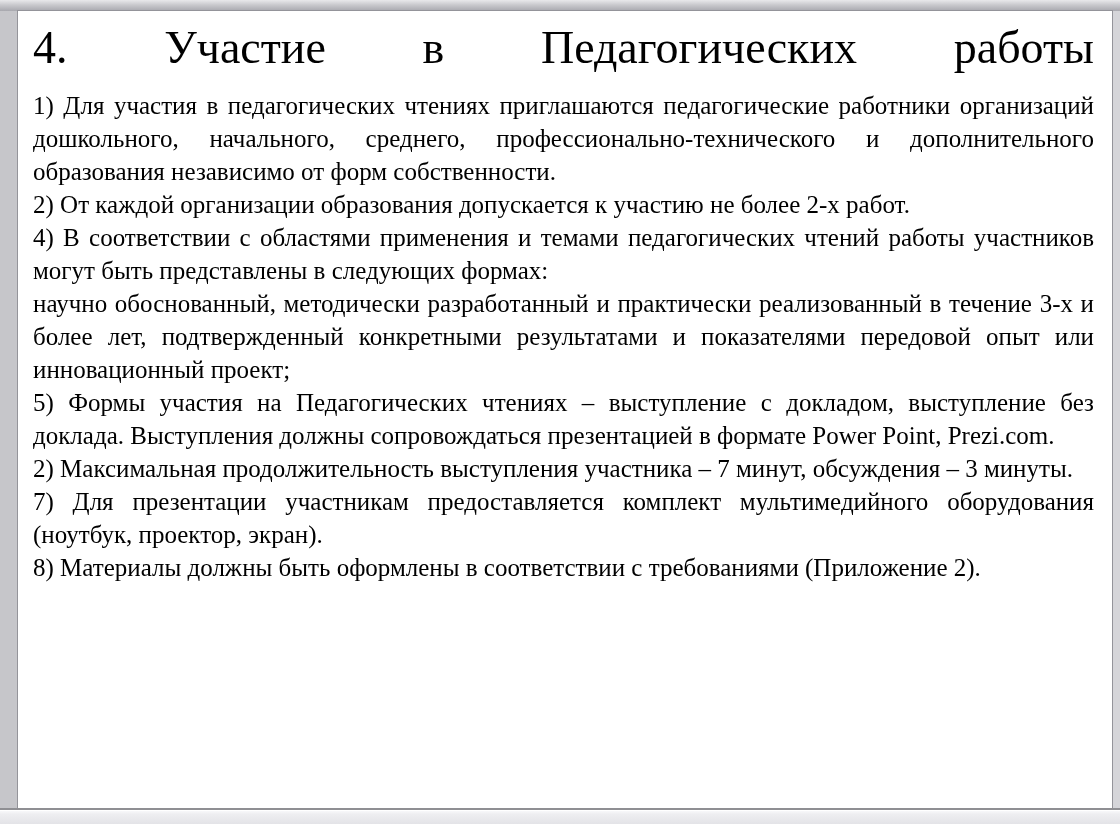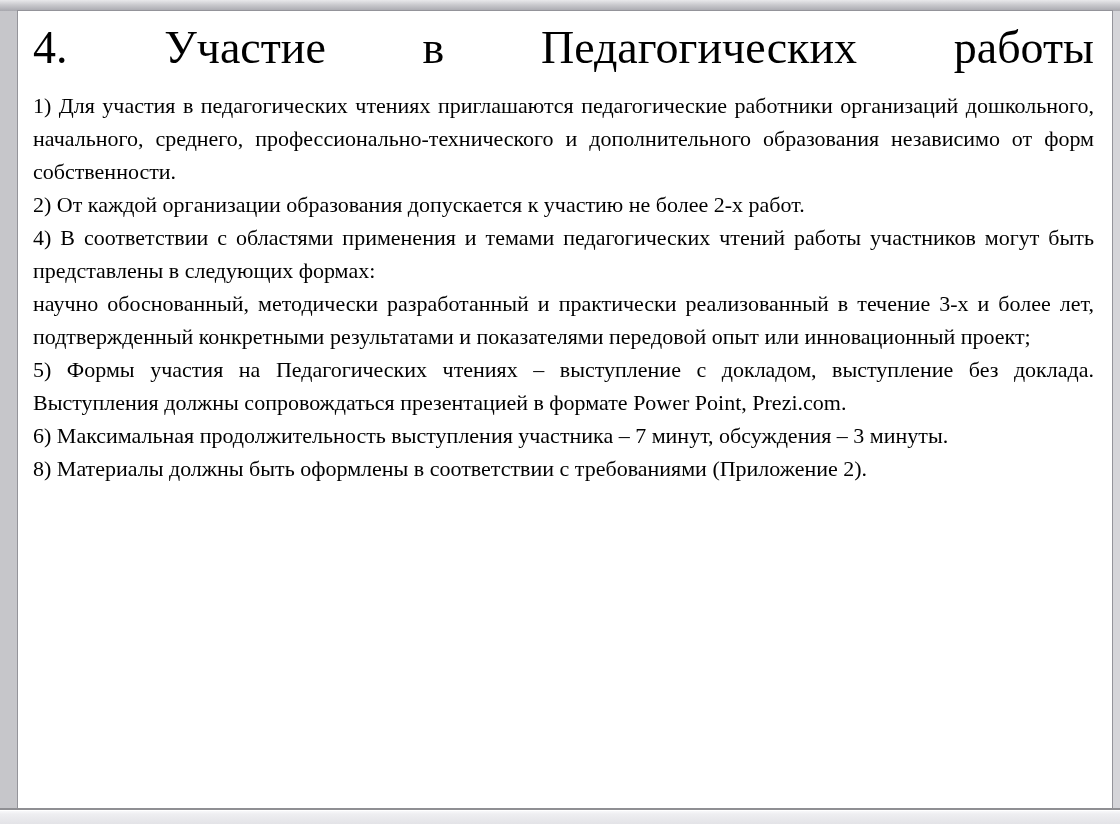--- a/index.html
+++ b/index.html
@@ -43,21 +43,21 @@
       display: flex;
       justify-content: space-between;
       align-items: baseline;
       font-size: 46px;
       line-height: 54px;
       margin: 4px 0 0 0;
       white-space: nowrap;
     }
     .body-text {
       margin-top: 14px;
-      font-size: 22px;
+      font-size: 25px;
       line-height: 33px;
       text-align: justify;
     }
     .body-text p { margin: 0; }
     .bottom-bar {
       position: absolute;
       left: 0; bottom: 0;
       width: 100%; height: 16px;
       border-top: 2px solid #8f8f93;
       background: linear-gradient(180deg, #fbfbfd 0%, #eeeeF1 30%, #e3e3e7 100%);
@@ -81,21 +81,22 @@
         <span>Педагогических</span>
         <span>работы</span>
       </div>
 
       <div class="body-text">
         <p>1) Для участия в педагогических чтениях приглашаются педагогические работники организаций дошкольного, начального, среднего, профессионально-технического и дополнительного образования независимо от форм собственности.</p>
         <p>2) От каждой организации образования допускается к участию не более 2-х работ.</p>
         <p>4) В соответствии с областями применения и темами педагогических чтений работы участников могут быть представлены в следующих формах:</p>
         <p>научно обоснованный, методически разработанный и практически реализованный в течение 3-х и более лет, подтвержденный конкретными результатами и показателями передовой опыт или инновационный проект;</p>
         <p>5) Формы участия на Педагогических чтениях – выступление с докладом, выступление без доклада. Выступления должны сопровождаться презентацией в формате Power Point, Prezi.com.</p>
-        <p>6) Максимальная продолжительность выступления участника – 7 минут, обсуждения – 3 минуты.</p>
+        <p>2) Максимальная продолжительность выступления участника – 7 минут, обсуждения – 3 минуты.</p>
+        <p>7) Для презентации участникам предоставляется комплект мультимедийного оборудования (ноутбук, проектор, экран).</p>
         <p>8) Материалы должны быть оформлены в соответствии с требованиями (Приложение 2).</p>
       </div>
 
     </div>
   </div>
 
   <div class="bottom-bar"></div>
 </div>
 
 </body></html>

